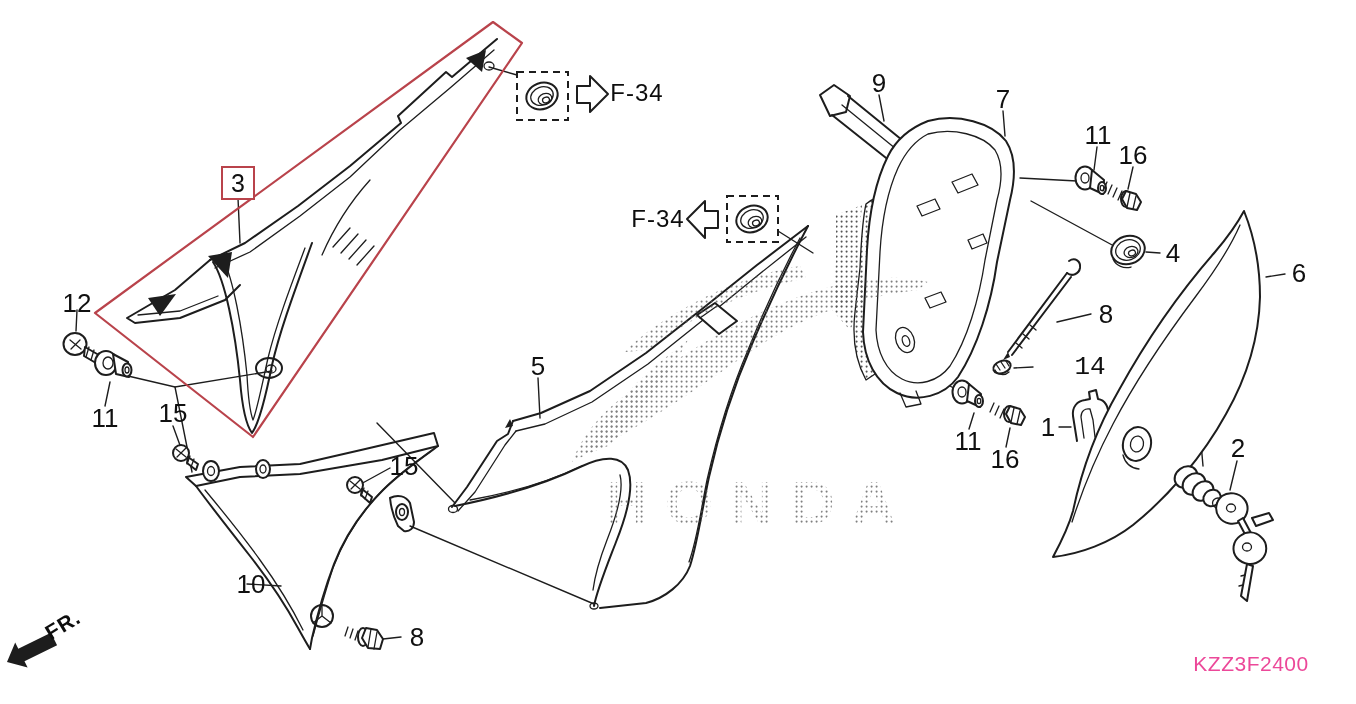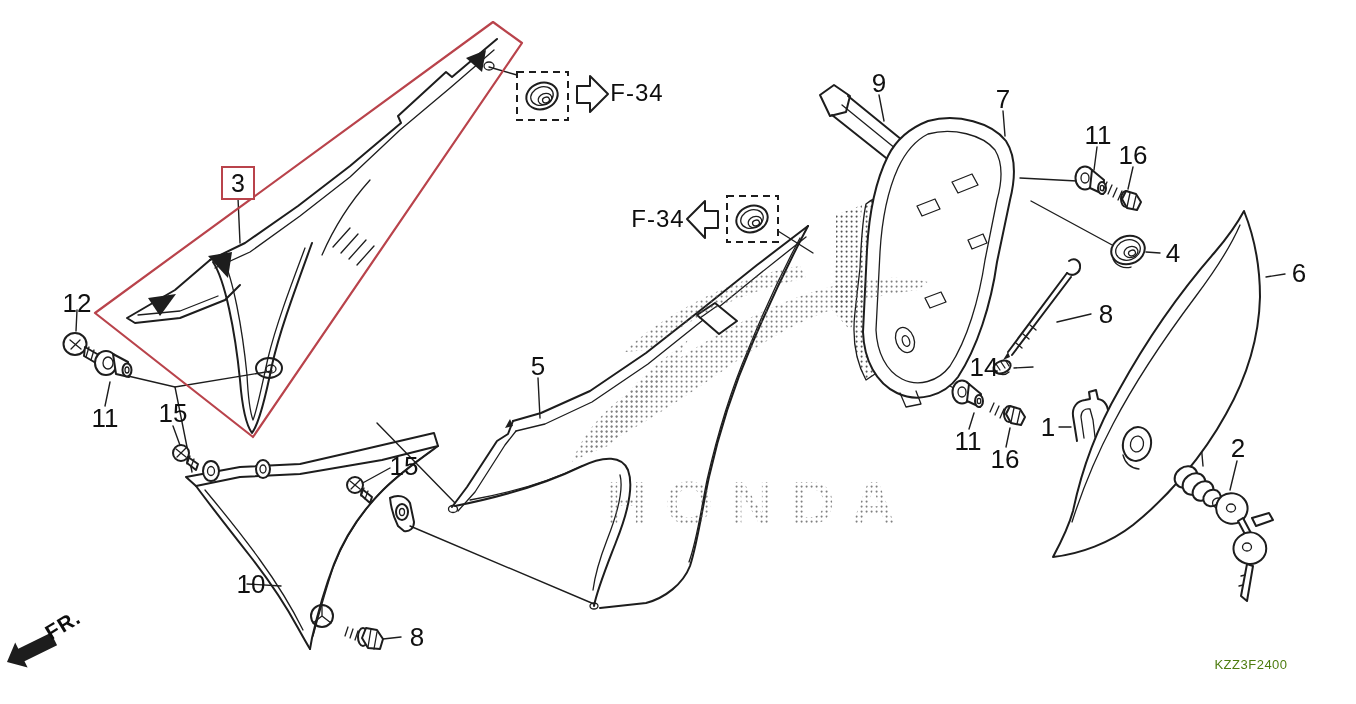--- a/index.html
+++ b/index.html
@@ -35,21 +35,21 @@
   .f34-ref{
     position:absolute;transform:translate(-50%,-50%);
     font-size:24px;font-weight:400;color:#0d0d0d;letter-spacing:1px;white-space:nowrap;
   }
   #fr-label{
     position:absolute;left:63px;top:625px;transform:translate(-50%,-50%) rotate(-31deg);
     font-size:21px;font-weight:700;color:#0d0d0d;letter-spacing:1px;
   }
   #diagram-code{
     position:absolute;left:1251px;top:664px;transform:translate(-50%,-50%);
-    font-size:13px;color:#4d7c0f;letter-spacing:0.5px;white-space:nowrap;
+    font-size:21px;color:#ec4899;letter-spacing:0.5px;white-space:nowrap;
   }
 </style>
 </head>
 <body>
 
 <div id="stage">
 
 <svg id="art" width="1356" height="704" viewBox="0 0 1356 704">
   <defs>
     <pattern id="dotpat" width="5" height="5" patternUnits="userSpaceOnUse">
@@ -311,21 +311,21 @@
         <div class="callout" style="left: 231px; top: 584px; margin-left: 20px;">10</div>
         <div class="callout" style="left: 417px; top: 637px;">8</div>
         <div class="callout" style="left: 538px; top: 366px;">5</div>
         <div class="callout" style="left: 879px; top: 83px;">9</div>
         <div class="callout" style="left: 1003px; top: 99px;">7</div>
         <div class="callout" style="left: 1098px; top: 135px;">11</div>
         <div class="callout" style="left: 1133px; top: 155px;">16</div>
         <div class="callout" style="left: 1173px; top: 253px;">4</div>
         <div class="callout" style="left: 1299px; top: 273px;">6</div>
         <div class="callout" style="left: 1106px; top: 314px;">8</div>
-        <div class="callout" style="left: 984px; top: 367px;">14</div>
+        <div class="callout" style="left: 1090px; top: 367px; font-family: Liberation Mono, monospace;">14</div>
         <div class="callout" style="left: 1048px; top: 427px;">1</div>
         <div class="callout" style="left: 968px; top: 441px;">11</div>
         <div class="callout" style="left: 1005px; top: 459px;">16</div>
         <div class="callout" style="left: 1238px; top: 448px;">2</div>
         <div class="f34-ref" style="left: 637px; top: 93px;">F-34</div>
         <div class="f34-ref" style="left: 658px; top: 219px;">F-34</div>
       </div>
   <div id="fr-label">FR.</div>
   <div id="diagram-code">KZZ3F2400</div>
 </div>

